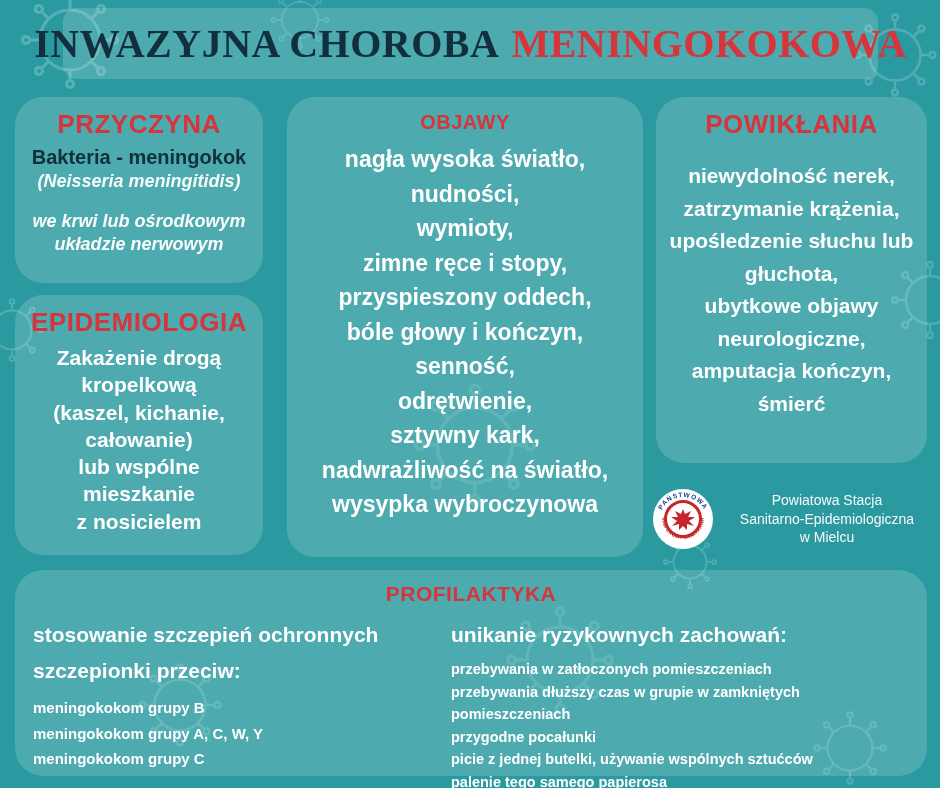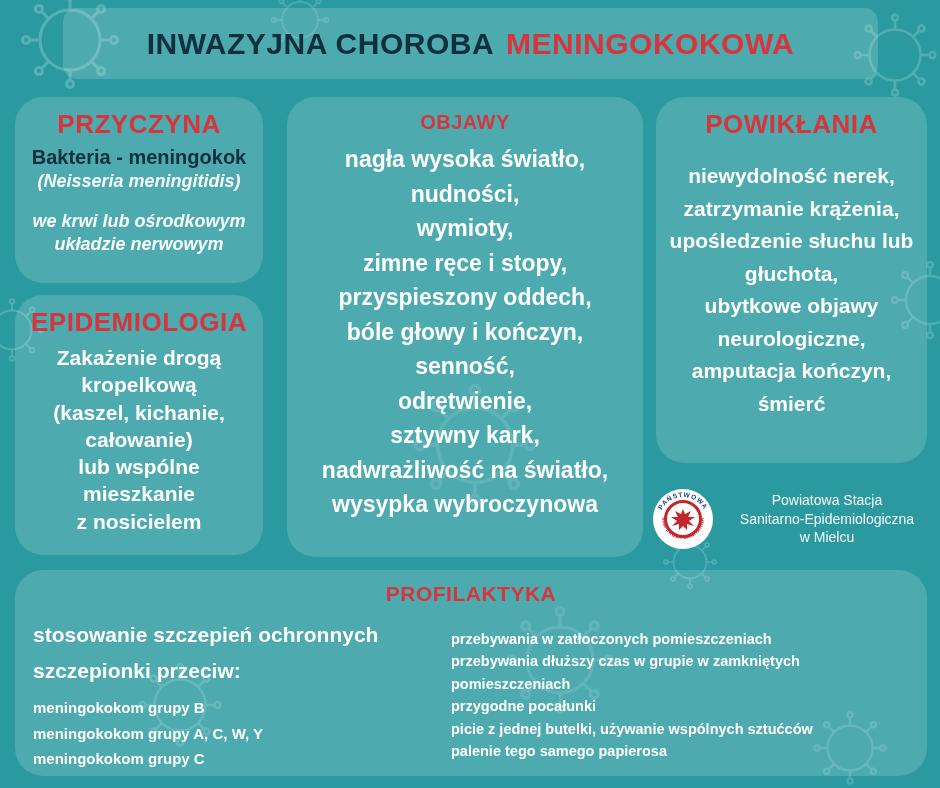--- a/index.html
+++ b/index.html
@@ -10,21 +10,21 @@
     --text-white:#ffffff;
     --decoration:#a5dedf;
   }
   *{margin:0;padding:0;box-sizing:border-box;}
   body{font-family:"Liberation Sans", sans-serif;background:#1e7d82;}
   .poster{position:relative;width:940px;height:788px;background:var(--background);overflow:hidden;}
   .deco{position:absolute;inset:0;color:var(--decoration);}
   .panel{position:absolute;background:var(--panel);border-radius:28px;}
   
   .header{left:63px;top:8px;width:815px;height:71px;display:flex;align-items:center;justify-content:center;border-radius:14px;}
-  .title{font-size:30px;font-weight:bold;letter-spacing:.5px;white-space:nowrap;}
+  .title{font-size:40px;font-weight:bold;letter-spacing:.5px;white-space:nowrap;font-family:Liberation Serif, serif;}
   .t-dark{color:var(--dark-navy);}
   .t-red{color:var(--accent-red);margin-left:12px;}
   
   h2{font-size:26px;font-weight:bold;color:var(--accent-red);text-align:center;letter-spacing:.5px;margin-top:12px;}
   .box-przyczyna{left:15px;top:97px;width:248px;height:186px;}
   .box-epidemiologia{left:15px;top:295px;width:248px;height:260px;}
   .box-objawy{left:287px;top:97px;width:356px;height:460px;}
   .box-objawy h2{font-size:20px;margin-top:14px;}
   .box-powiklania{left:656px;top:97px;width:271px;height:366px;}
   .box-profilaktyka{left:15px;top:570px;width:912px;height:206px;}
@@ -176,20 +176,21 @@
       <div class="prof-left">
         <p class="prof-big">stosowanie szczepień ochronnych</p>
         <p class="prof-big">szczepionki przeciw:</p>
         <div class="small-items">
           <div>meningokokom grupy B</div>
           <div>meningokokom grupy A, C, W, Y</div>
           <div>meningokokom grupy C</div>
         </div>
       </div>
       <div class="prof-right">
+        <p class="prof-big">unikanie ryzykownych zachowań:</p>
         <div class="small-items">
           <div>przebywania w zatłoczonych pomieszczeniach</div>
           <div>przebywania dłuższy czas w grupie w zamkniętych pomieszczeniach</div>
           <div>przygodne pocałunki</div>
           <div>picie z jednej butelki, używanie wspólnych sztućców</div>
           <div>palenie tego samego papierosa</div>
         </div>
       </div>
     </div>
   </section>

